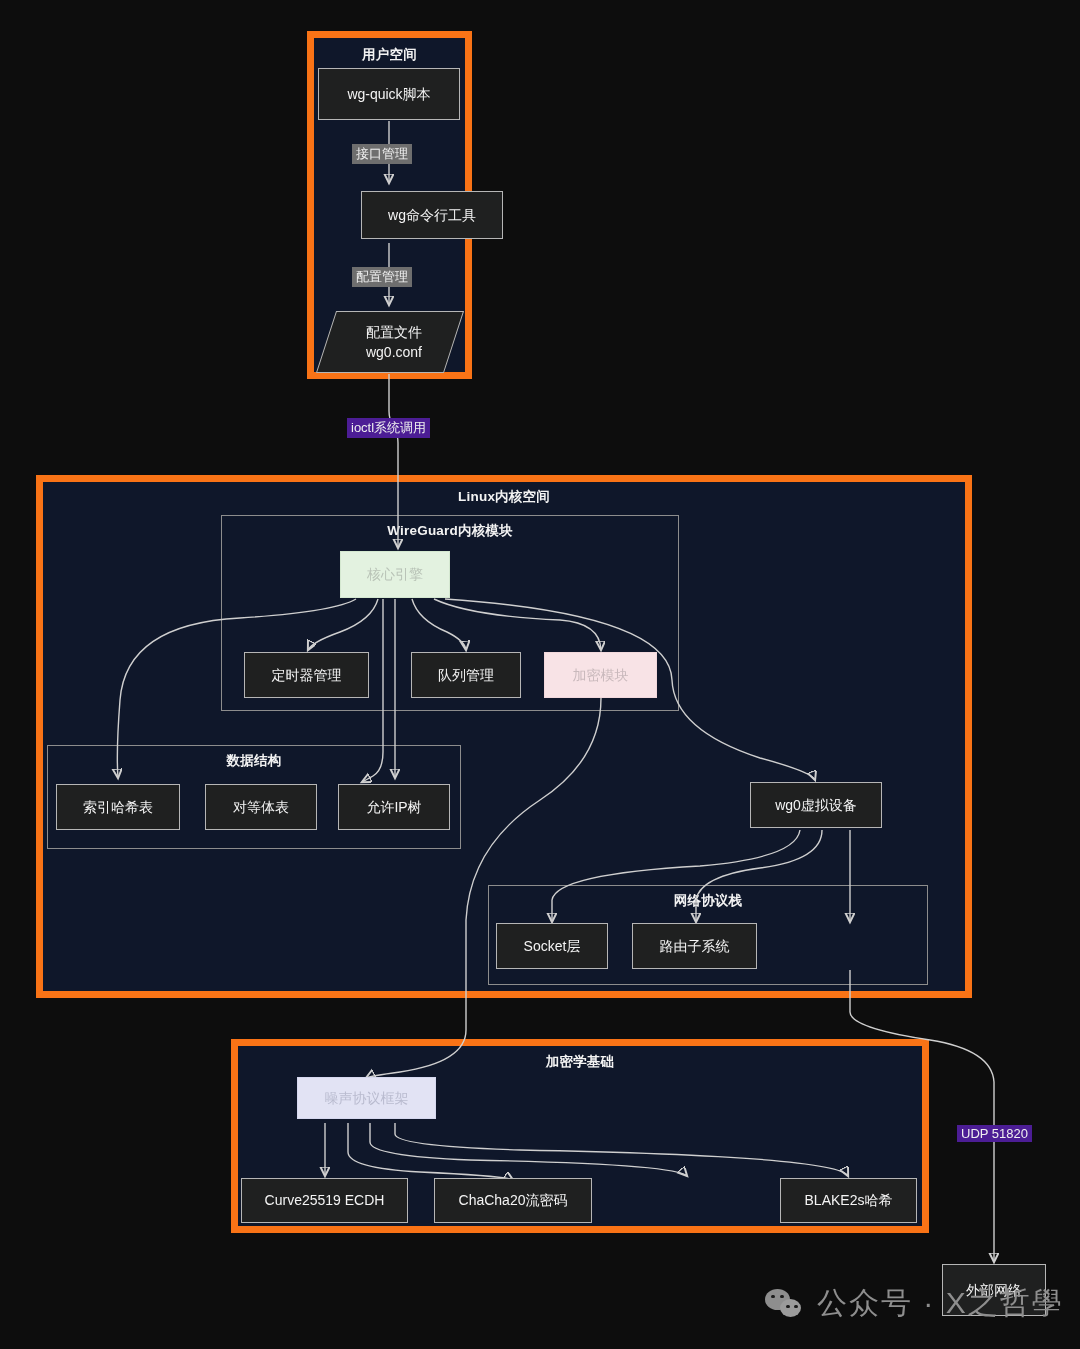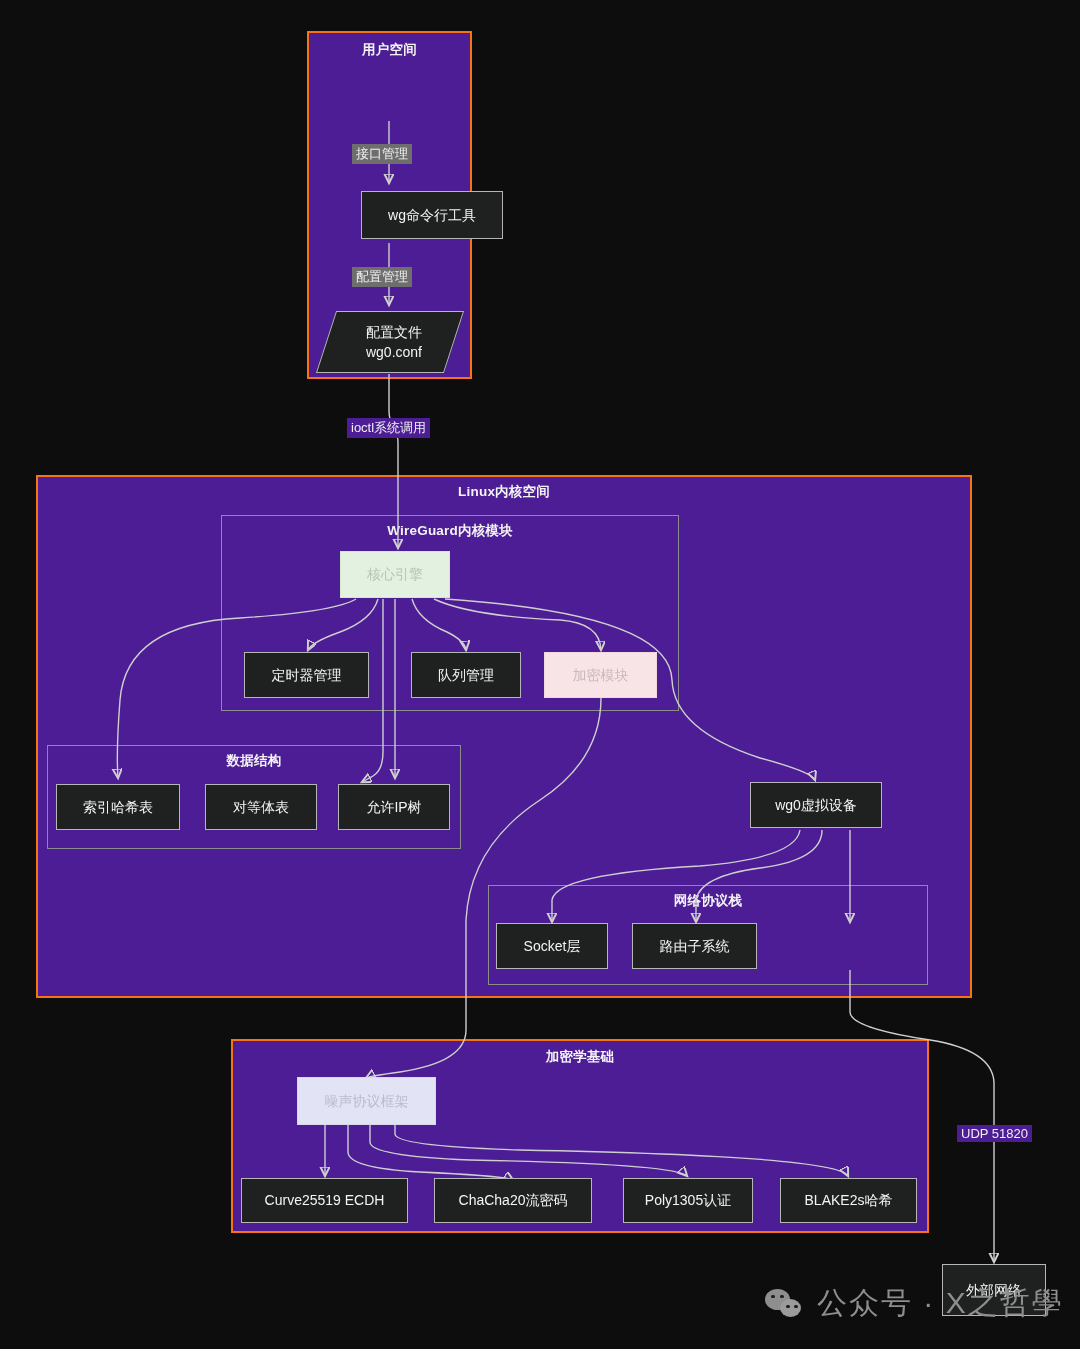--- a/index.html
+++ b/index.html
@@ -10,22 +10,22 @@
   #stage{
     position:relative;
     width:1080px;
     height:1349px;
     background:#0d0d0d;
     overflow:hidden;
   }
   
   .cluster{
     position:absolute;
-    background:#4c1d95;
-    border:2px solid #f97316;
+    background:#0f172a;
+    border:7px solid #f97316;
     box-sizing:border-box;
   }
   .cluster.nested{
     background:transparent;
     border:1px solid #8d8d8d;
   }
   .cluster-title{
     position:absolute;
     left:0; right:0;
     text-align:center;
@@ -203,20 +203,23 @@
 
     <path d="M325,1123 L325,1176" marker-end="url(#ah)"></path>
 
     <path d="M348,1123 L348,1152 Q348,1168 420,1172 Q506,1176 513,1180" marker-end="url(#ah)"></path>
 
     <path d="M370,1123 L370,1142 Q370,1156 470,1160 Q676,1164 687,1176" marker-end="url(#ah)"></path>
 
     <path d="M395,1123 L395,1134 Q395,1146 520,1150 Q838,1156 848,1176" marker-end="url(#ah)"></path>
   </svg>
 
+  <div class="node" style="left:318px;top:68px;width:142px;height:52px;">
+    <span>wg-quick脚本</span>
+  </div>
 
   <div class="node" style="left:318px;top:191px;width:142px;height:48px;margin-left:43px;">
     <span>wg命令行工具</span>
   </div>
 
   <div class="node para" style="left:326px;top:311px;width:128px;height:62px;">
     <div class="skew"></div>
     <div class="txt">配置文件</div>
     <div class="txt l2">wg0.conf</div>
   </div>
@@ -255,35 +258,32 @@
 
   <div class="node" style="left:496px;top:923px;width:112px;height:46px;">
     <span>Socket层</span>
   </div>
 
   <div class="node" style="left:632px;top:923px;width:125px;height:46px;">
     <span>路由子系统</span>
   </div>
 
 
-  <div class="node lavender" style="left:297px;top:1077px;width:139px;height:48px;">
+  <div class="node lavender" style="left:297px;top:1077px;width:139px;height:42px;">
     <span>噪声协议框架</span>
   </div>
 
   <div class="node" style="left:241px;top:1178px;width:167px;height:45px;">
     <span>Curve25519 ECDH</span>
   </div>
 
   <div class="node" style="left:434px;top:1178px;width:158px;height:45px;">
     <span>ChaCha20流密码</span>
   </div>
 
-  <div class="node" style="left:623px;top:1178px;width:130px;height:45px;">
-    <span>Poly1305认证</span>
-  </div>
 
   <div class="node" style="left:780px;top:1178px;width:137px;height:45px;">
     <span>BLAKE2s哈希</span>
   </div>
 
   <div class="node" style="left:942px;top:1264px;width:104px;height:52px;">
     <span>外部网络</span>
   </div>
 
   <div class="edge-label" style="left:352px;top:144px;">接口管理</div>

